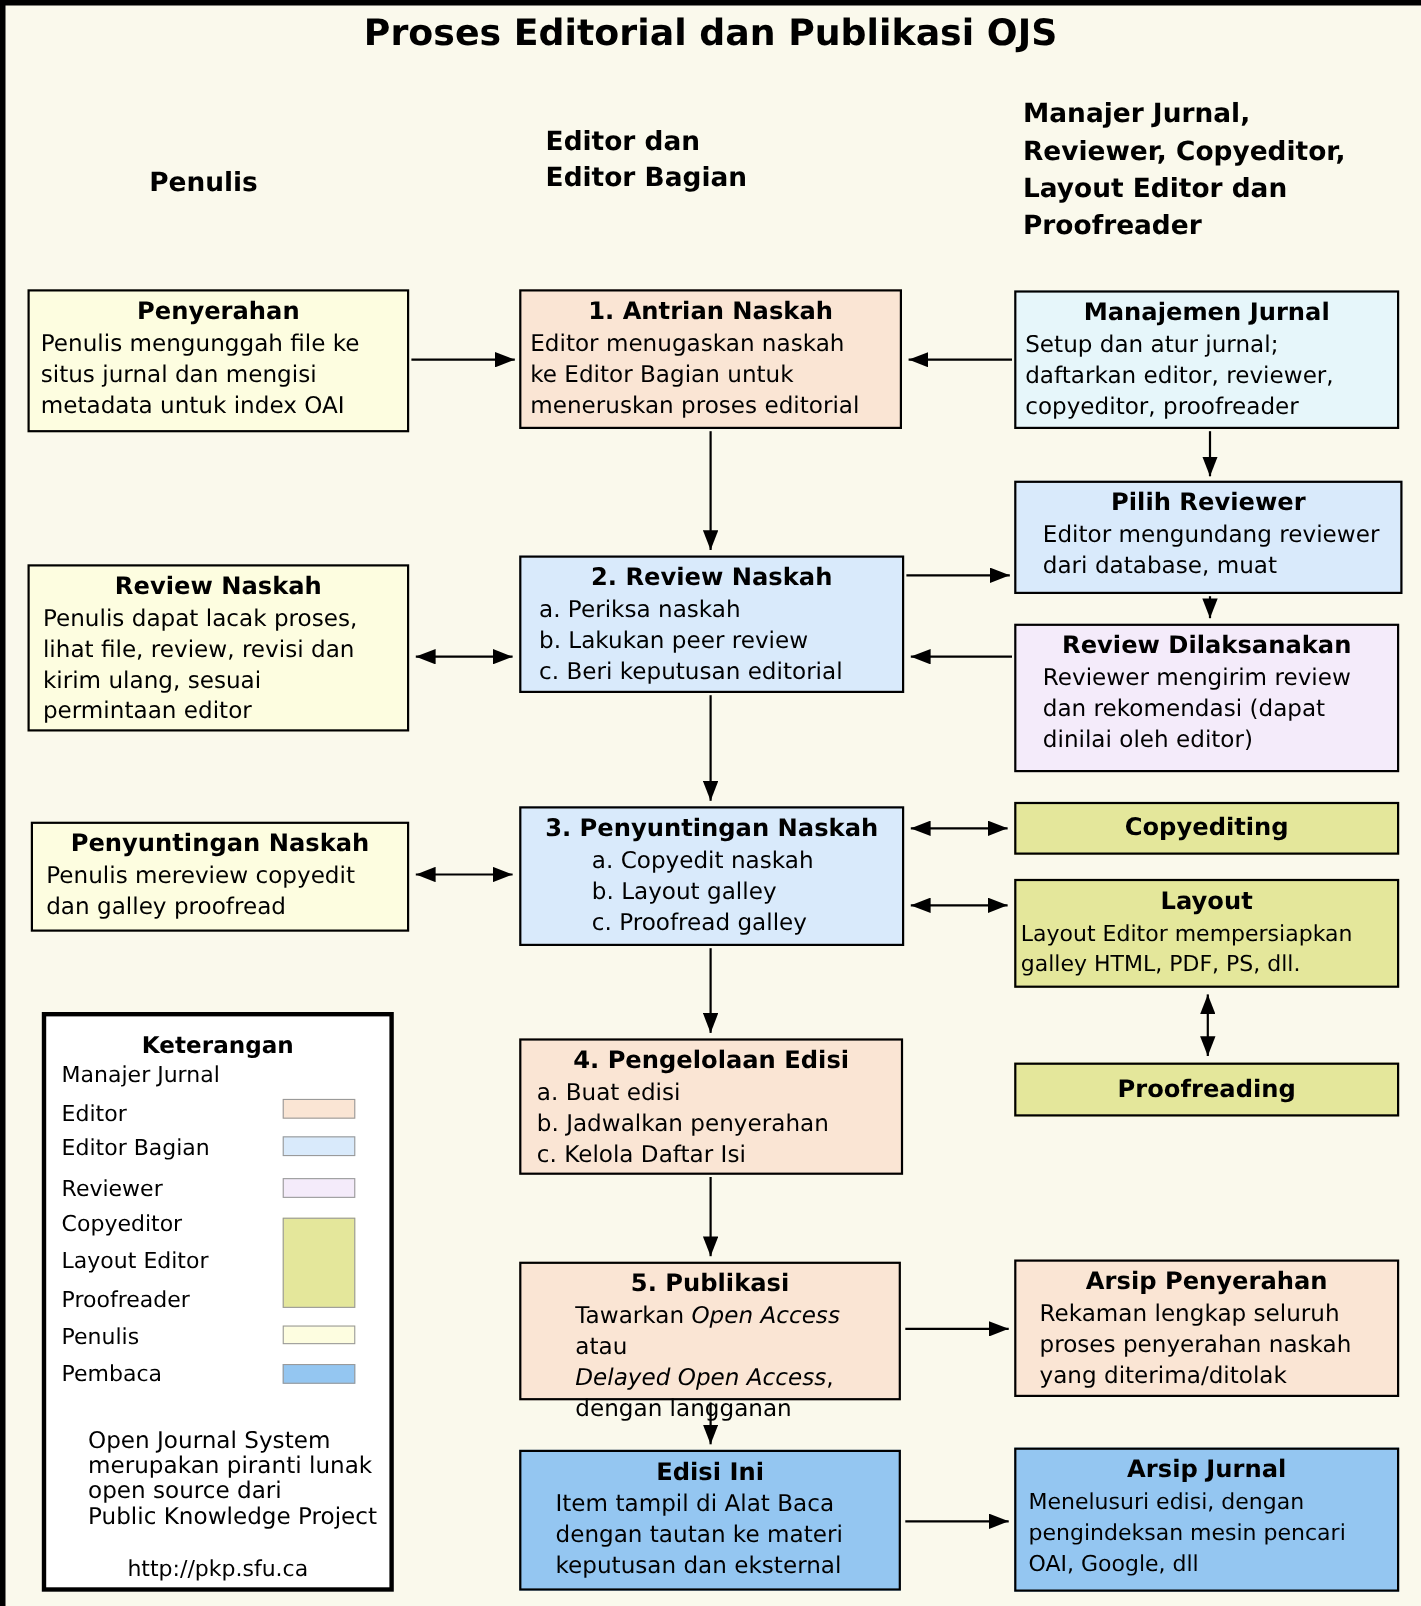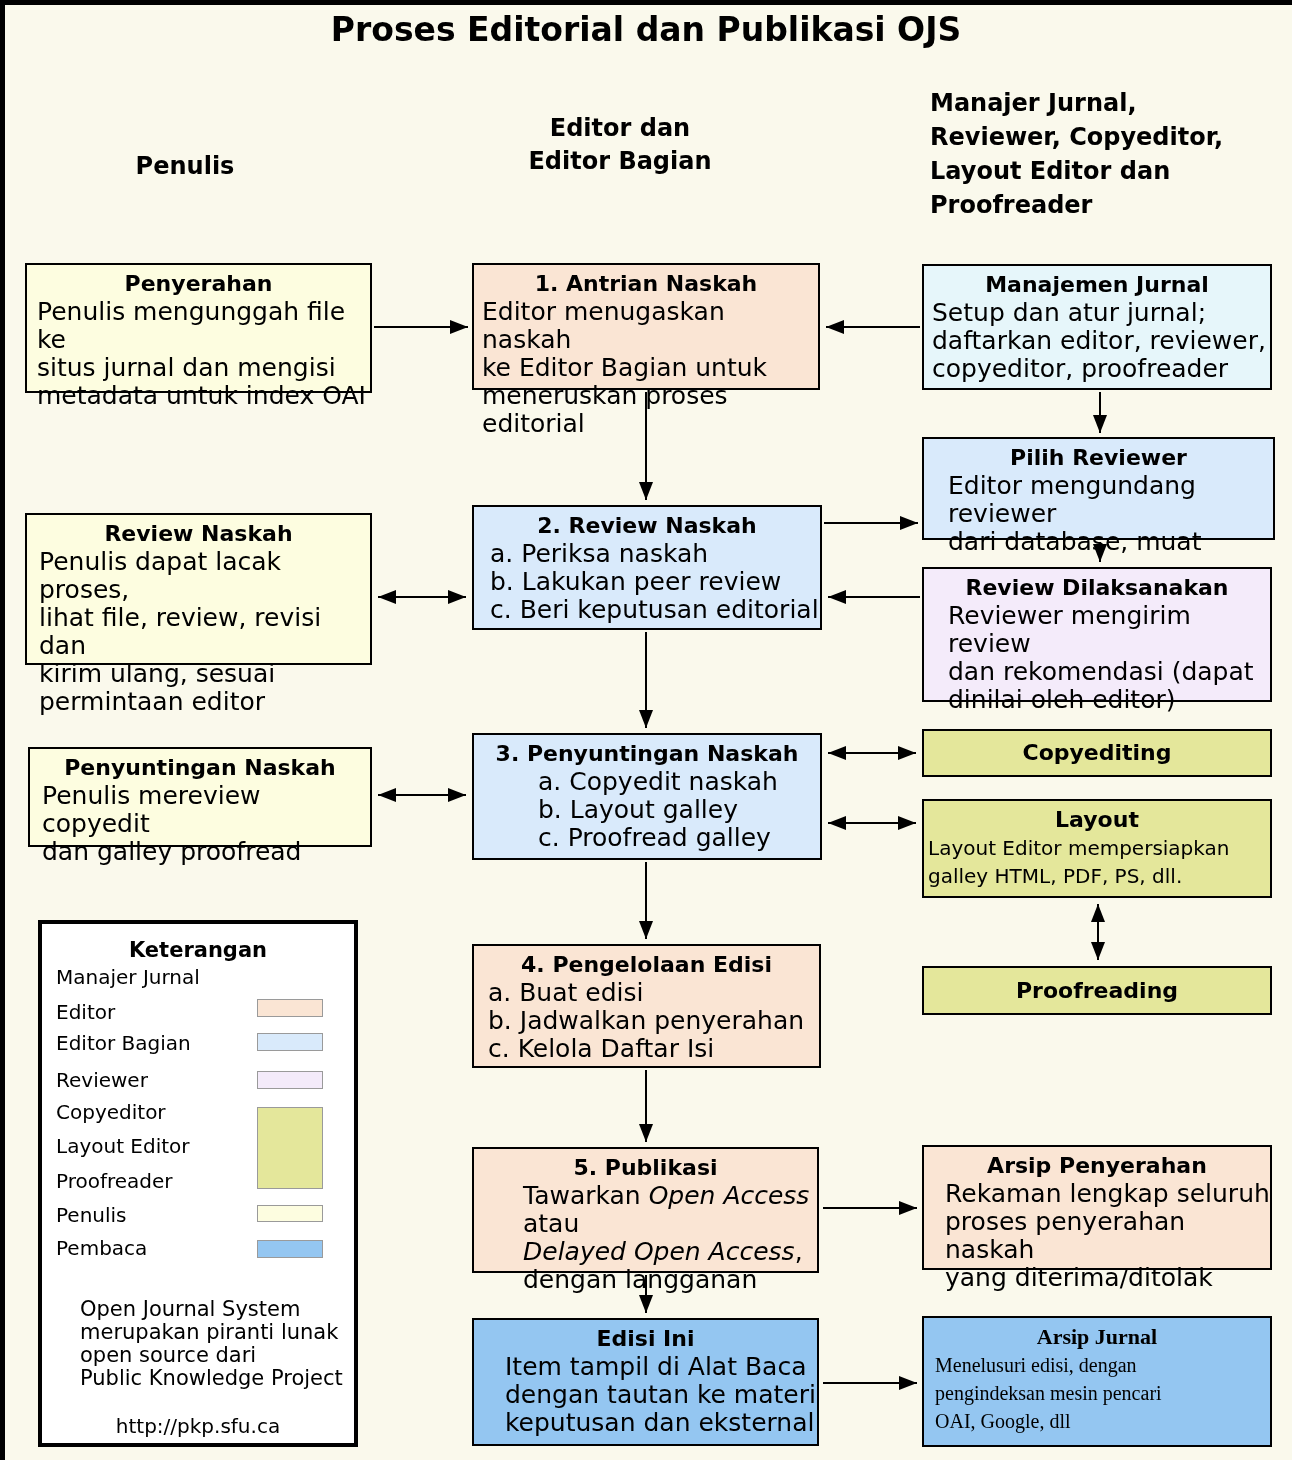--- a/index.html
+++ b/index.html
@@ -5,26 +5,26 @@
   html,body{margin:0;padding:0;background:#fff;}
   .canvas{position:relative;width:1292px;height:1460px;background:#FAF9EC;overflow:hidden;
           font-family:"DejaVu Sans",sans-serif;color:#000;}
   .edge{position:absolute;background:#000;}
   #edge-top{left:0;top:0;width:1292px;height:5px;}
   #edge-left{left:0;top:0;width:5px;height:1460px;}
 
   .hdr{position:absolute;font-weight:bold;}
   #hdr-title{left:0;top:10px;width:1292px;text-align:center;font-size:33px;}
   #hdr-c1{left:60px;top:152px;width:250px;text-align:center;font-size:24px;}
-  #hdr-c2{left:470px;top:112px;width:300px;text-align:center;font-size:24px;line-height:33px;}
+  #hdr-c2{left:496px;top:112px;width:300px;font-size:24px;line-height:33px;}
   #hdr-c3{left:930px;top:86px;width:360px;text-align:left;font-size:24px;line-height:34px;}
 
   .box{position:absolute;border:2px solid #000;box-sizing:border-box;text-align:center;}
   .bt{font-weight:bold;font-size:22px;line-height:28px;padding-top:5px;}
-  .bl{font-size:25px;line-height:28px;text-align:left;}
+  .bl{font-size:21px;line-height:28px;text-align:left;}
 
   .c-yellow{background:#FDFDE0;}
   .c-peach{background:#FAE5D4;}
   .c-cyan{background:#E6F6FA;}
   .c-blue{background:#D9EAFB;}
   .c-lav{background:#F4EBFA;}
   .c-olive{background:#E4E79B;}
   .c-reader{background:#94C6F1;}
 
   #b-penyerahan{left:25px;top:263px;width:347px;height:130px;}
@@ -52,21 +52,21 @@
   #b-proofreading{left:922px;top:966px;width:350px;height:49px;}
   #b-proofreading .bt{padding-top:0;line-height:45px;}
   #b-pengelolaan{left:472px;top:944px;width:349px;height:124px;}
   #b-pengelolaan .bl{padding-left:14px;}
   #b-publikasi{left:472px;top:1147px;width:347px;height:126px;}
   #b-publikasi .bl{padding-left:14px;margin-left:35px;}
   #b-arsip-peny{left:922px;top:1145px;width:350px;height:125px;}
   #b-arsip-peny .bl{padding-left:21px;}
   #b-edisi{left:472px;top:1318px;width:347px;height:128px;}
   #b-edisi .bl{padding-left:31px;}
-  #b-arsip-jurnal{left:922px;top:1316px;width:350px;height:131px;font-family:Liberation Serif, serif;}
+  #b-arsip-jurnal{left:922px;top:1316px;width:350px;height:131px;}
   #b-arsip-jurnal .bl{padding-left:11px;font-size:20px;}
 
   .arrows{position:absolute;left:0;top:0;pointer-events:none;}
   .arrows line{stroke:#000;stroke-width:2;}
 
   #legend{position:absolute;left:38px;top:920px;width:320px;height:527px;border:4px solid #000;
           background:#FFFFFF;box-sizing:border-box;}
   #legend .lt{position:absolute;left:0;top:14px;width:100%;text-align:center;font-weight:bold;font-size:21px;}
   .lg-label{position:absolute;left:14px;font-size:20px;line-height:26px;}
   .lg-swatch{position:absolute;left:215px;width:66px;border:1px solid #9a9a9a;box-sizing:border-box;}

